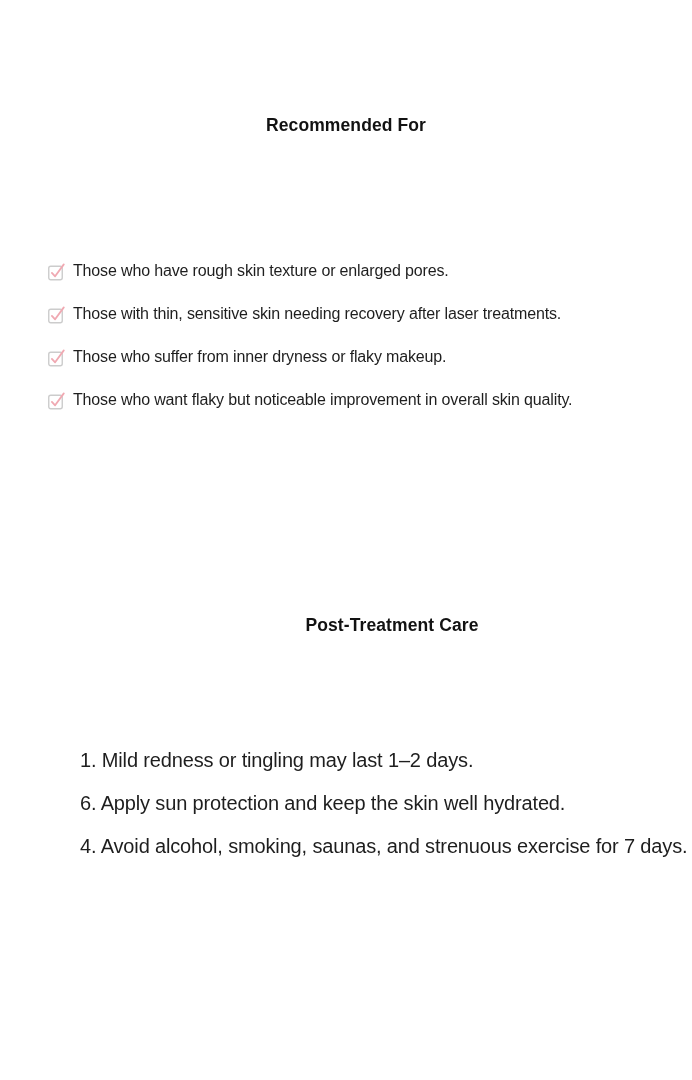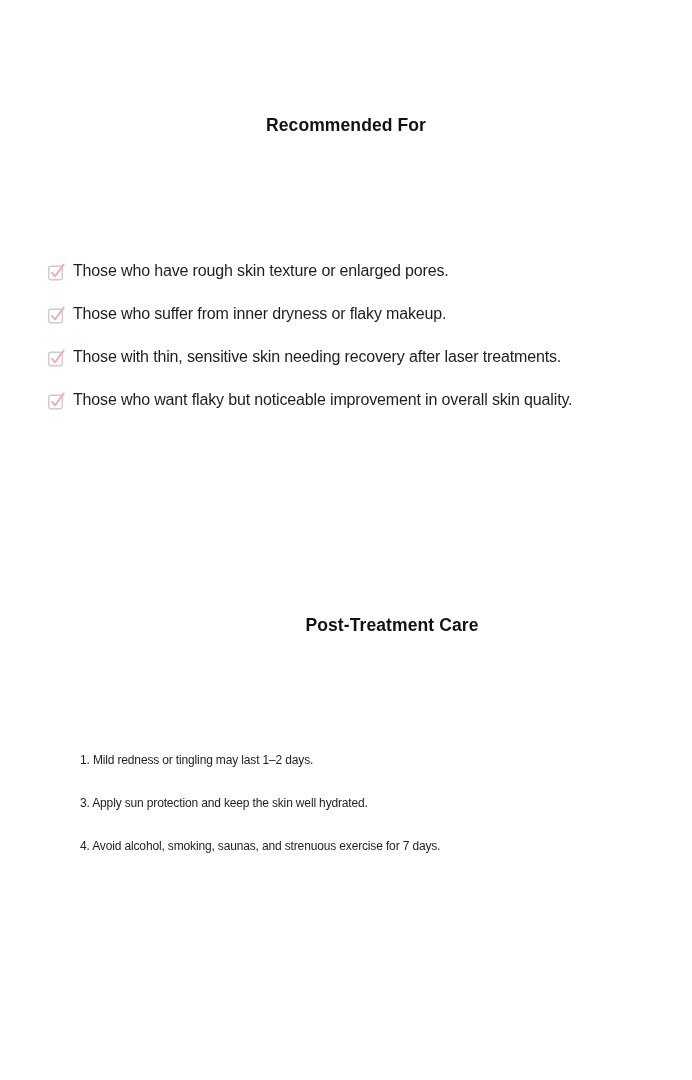--- a/index.html
+++ b/index.html
@@ -42,21 +42,21 @@
     height: 18px;
     margin-bottom: 25px;
     font-size: 16px;
     letter-spacing: -0.15px;
     line-height: 18px;
     white-space: nowrap;
   }
   ol.numlist li {
     height: 18px;
     margin-bottom: 25px;
-    font-size: 12px;
+    font-size: 20px;
     letter-spacing: -0.15px;
     line-height: 18px;
     white-space: nowrap;
   }
   .check-icon {
     display: inline-block;
     width: 18px;
     height: 18px;
     flex: 0 0 18px;
     margin-top: 0.5px;
@@ -82,30 +82,30 @@
         </span>
         <span class="item-text">Those who have rough skin texture or enlarged pores.</span>
       </li>
       <li>
         <span class="check-icon">
           <svg width="18" height="18" viewBox="0 0 18 18">
             <rect x="0.75" y="3.25" width="13.5" height="13.5" rx="2" fill="none" stroke="#cccccc" stroke-width="1.4"></rect>
             <path d="M3.9 9.9 L7.1 13.3 L15.8 1.4" fill="none" stroke="#f0a9b2" stroke-width="1.8" stroke-linecap="round" stroke-linejoin="round"></path>
           </svg>
         </span>
-        <span class="item-text">Those who suffer from inner dryness or flaky makeup.</span>
+        <span class="item-text">Those with thin, sensitive skin needing recovery after laser treatments.</span>
       </li>
       <li>
         <span class="check-icon">
           <svg width="18" height="18" viewBox="0 0 18 18">
             <rect x="0.75" y="3.25" width="13.5" height="13.5" rx="2" fill="none" stroke="#cccccc" stroke-width="1.4"></rect>
             <path d="M3.9 9.9 L7.1 13.3 L15.8 1.4" fill="none" stroke="#f0a9b2" stroke-width="1.8" stroke-linecap="round" stroke-linejoin="round"></path>
           </svg>
         </span>
-        <span class="item-text">Those with thin, sensitive skin needing recovery after laser treatments.</span>
+        <span class="item-text">Those who suffer from inner dryness or flaky makeup.</span>
       </li>
       <li>
         <span class="check-icon">
           <svg width="18" height="18" viewBox="0 0 18 18">
             <rect x="0.75" y="3.25" width="13.5" height="13.5" rx="2" fill="none" stroke="#cccccc" stroke-width="1.4"></rect>
             <path d="M3.9 9.9 L7.1 13.3 L15.8 1.4" fill="none" stroke="#f0a9b2" stroke-width="1.8" stroke-linecap="round" stroke-linejoin="round"></path>
           </svg>
         </span>
         <span class="item-text">Those who want flaky but noticeable improvement in overall skin quality.</span>
       </li>
@@ -113,21 +113,21 @@
   </section>
 
   <section>
     <h2 class="section-title title-posttreatment">Post-Treatment Care</h2>
 
     <ol class="numlist">
       <li>
         <span class="item-text">1. Mild redness or tingling may last 1–2 days.</span>
       </li>
       <li>
-        <span class="item-text">3. Apply sun protection and keep the skin well hydrated.</span>
+        <span class="item-text">6. Apply sun protection and keep the skin well hydrated.</span>
       </li>
       <li>
         <span class="item-text">4. Avoid alcohol, smoking, saunas, and strenuous exercise for 7 days.</span>
       </li>
     </ol>
   </section>
 
 </div>
 
 </body></html>

